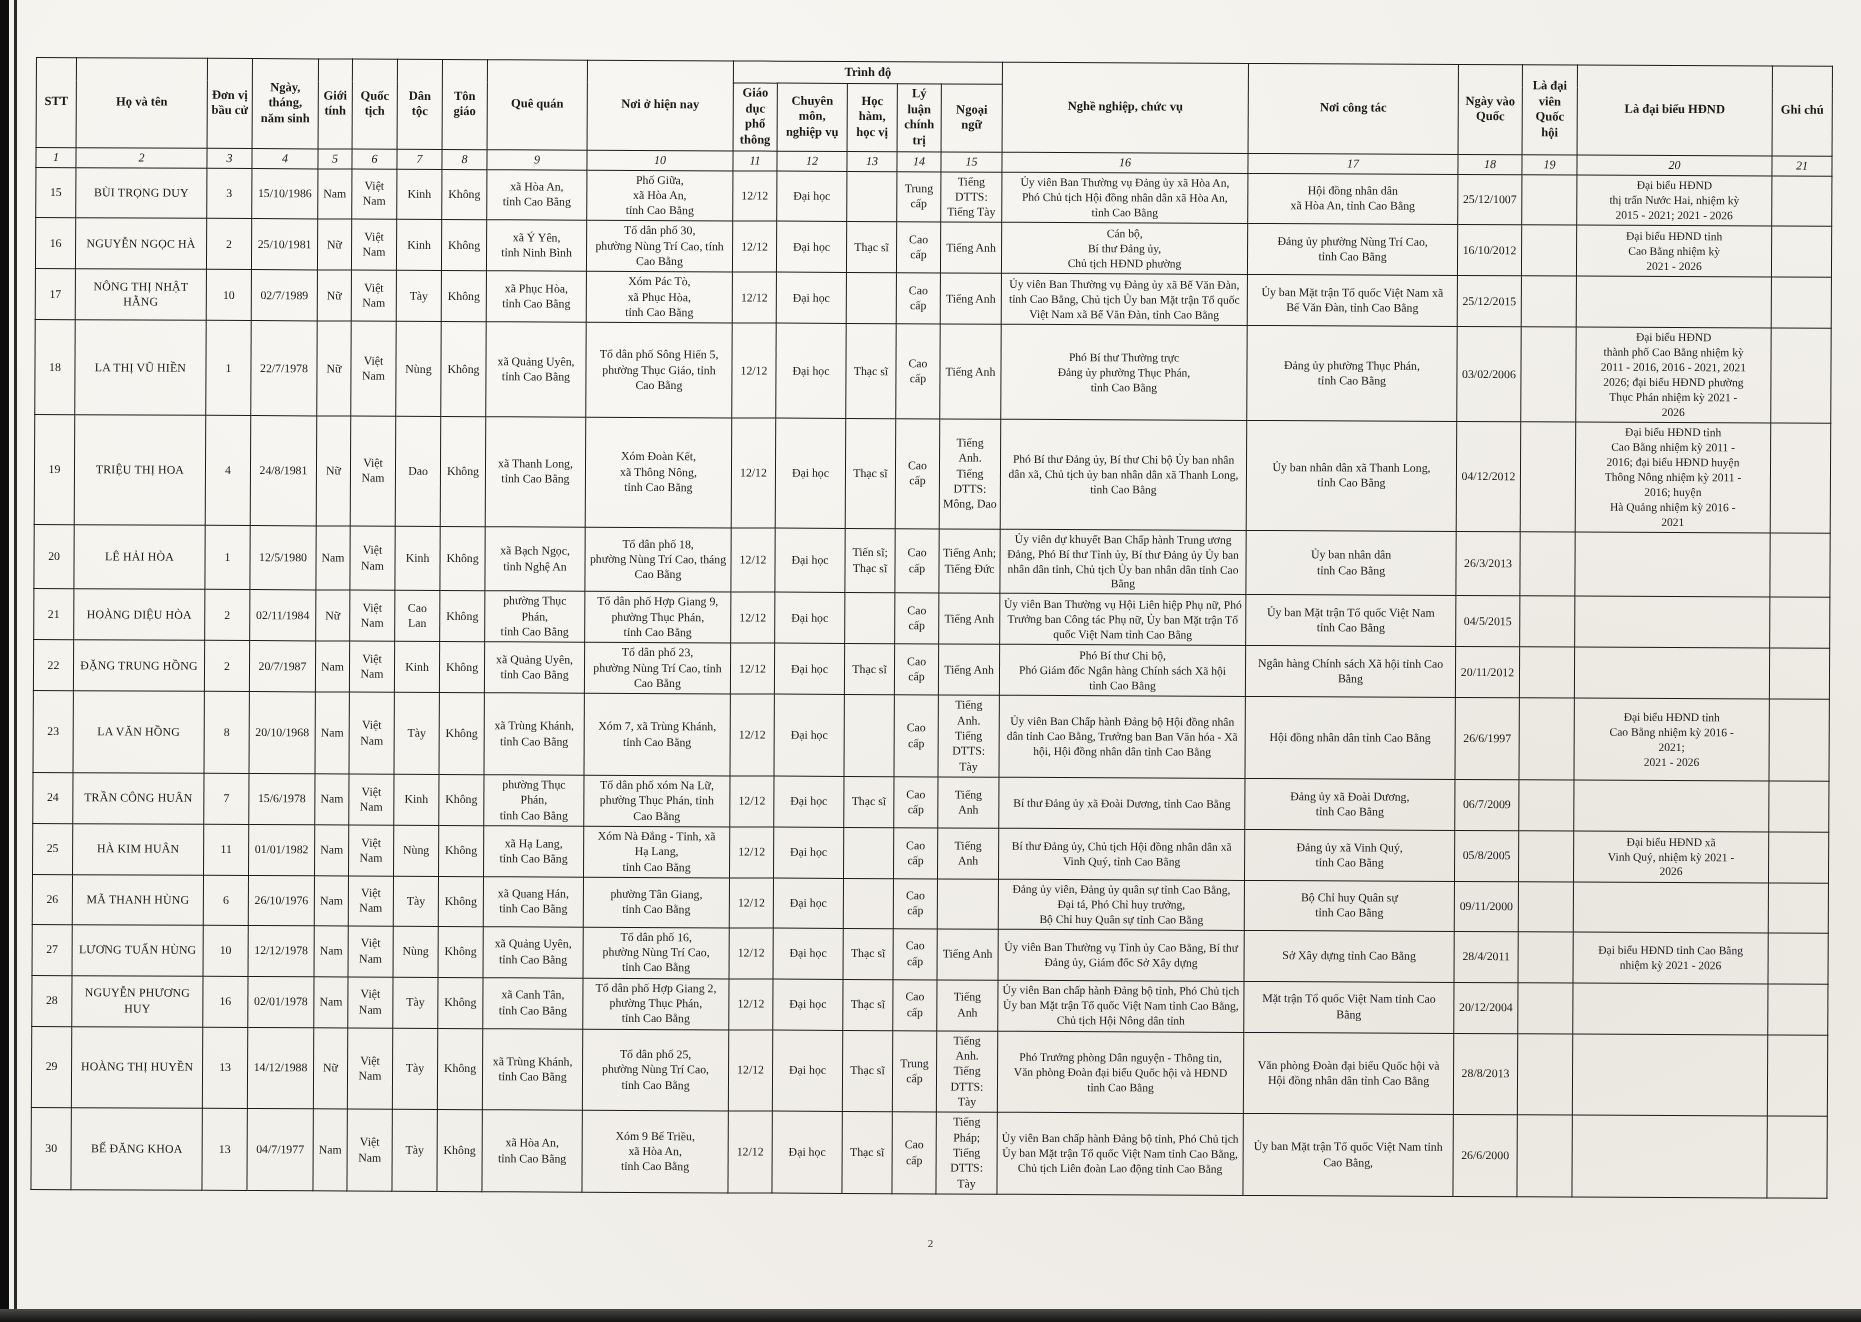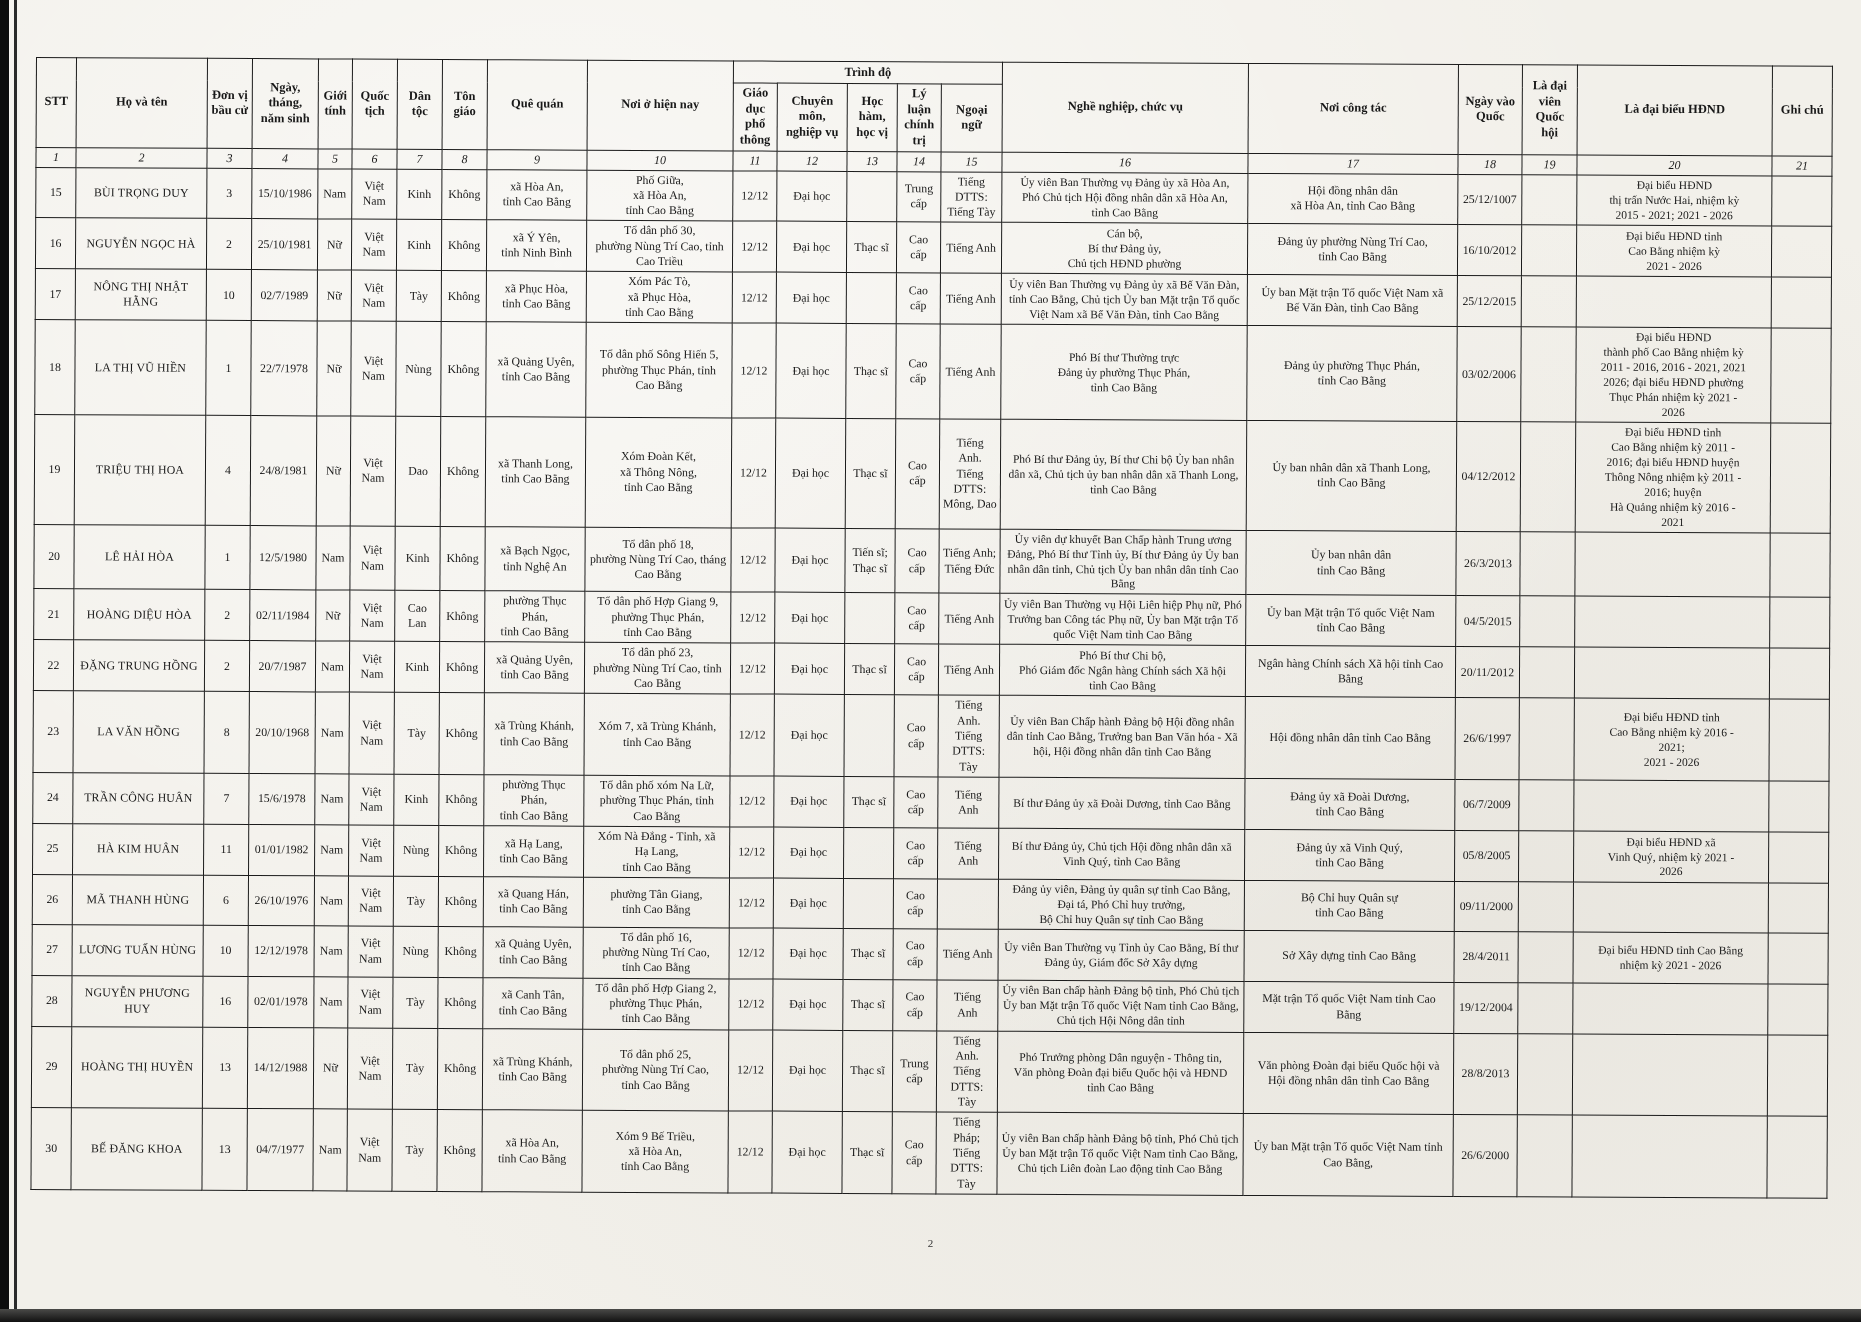--- a/index.html
+++ b/index.html
@@ -179,21 +179,21 @@
           <td class="c-name">NGUYỄN NGỌC HÀ</td>
           <td class="c-unit">2</td>
           <td class="c-dob">25/10/1981</td>
           <td class="c-gender">Nữ</td>
           <td class="c-nationality">Việt Nam</td>
           <td class="c-ethnicity">Kinh</td>
           <td class="c-religion">Không</td>
           <td class="c-hometown">xã Ý Yên,
 tỉnh Ninh Bình</td>
           <td class="c-residence">Tổ dân phố 30,
-phường Nùng Trí Cao, tỉnh Cao Triều</td>
+phường Nùng Trí Cao, tính Cao Bằng</td>
           <td class="c-education">12/12</td>
           <td class="c-qualification">Đại học</td>
           <td class="c-degree">Thạc sĩ</td>
           <td class="c-political">Cao cấp</td>
           <td class="c-language">Tiếng Anh</td>
           <td class="c-occupation">Cán bộ,
 Bí thư Đảng ủy,
 Chủ tịch HĐND phường</td>
           <td class="c-workplace">Đảng ủy phường Nùng Trí Cao,
 tỉnh Cao Bằng</td>
@@ -236,21 +236,21 @@
           <td class="c-name">LA THỊ VŨ HIỀN</td>
           <td class="c-unit">1</td>
           <td class="c-dob">22/7/1978</td>
           <td class="c-gender">Nữ</td>
           <td class="c-nationality">Việt Nam</td>
           <td class="c-ethnicity">Nùng</td>
           <td class="c-religion">Không</td>
           <td class="c-hometown">xã Quảng Uyên,
 tỉnh Cao Bằng</td>
           <td class="c-residence">Tổ dân phố Sông Hiến 5,
-phường Thục Phán, tỉnh
+phường Thục Giáo, tỉnh
 Cao Bằng</td>
           <td class="c-education">12/12</td>
           <td class="c-qualification">Đại học</td>
           <td class="c-degree">Thạc sĩ</td>
           <td class="c-political">Cao cấp</td>
           <td class="c-language">Tiếng Anh</td>
           <td class="c-occupation">Phó Bí thư Thường trực
 Đảng ủy phường Thục Phán,
 tỉnh Cao Bằng</td>
           <td class="c-workplace">Đảng ủy phường Thục Phán,
@@ -551,21 +551,21 @@
 tỉnh Cao Bằng</td>
           <td class="c-education">12/12</td>
           <td class="c-qualification">Đại học</td>
           <td class="c-degree">Thạc sĩ</td>
           <td class="c-political">Cao cấp</td>
           <td class="c-language">Tiếng
 Anh</td>
           <td class="c-occupation">Ủy viên Ban chấp hành Đảng bộ tỉnh, Phó Chủ tịch Ủy ban Mặt trận Tổ quốc Việt Nam tỉnh Cao Bằng, Chủ tịch Hội Nông dân tỉnh</td>
           <td class="c-workplace">Mặt trận Tổ quốc Việt Nam tỉnh Cao
 Bằng</td>
-          <td class="c-party-date">19/12/2004</td>
+          <td class="c-party-date">20/12/2004</td>
           <td class="c-national-assembly"></td>
           <td class="c-council"></td>
           <td class="c-notes"></td>
         </tr>
         <tr>
           <td class="c-stt">29</td>
           <td class="c-name">HOÀNG THỊ HUYỀN</td>
           <td class="c-unit">13</td>
           <td class="c-dob">14/12/1988</td>
           <td class="c-gender">Nữ</td>

